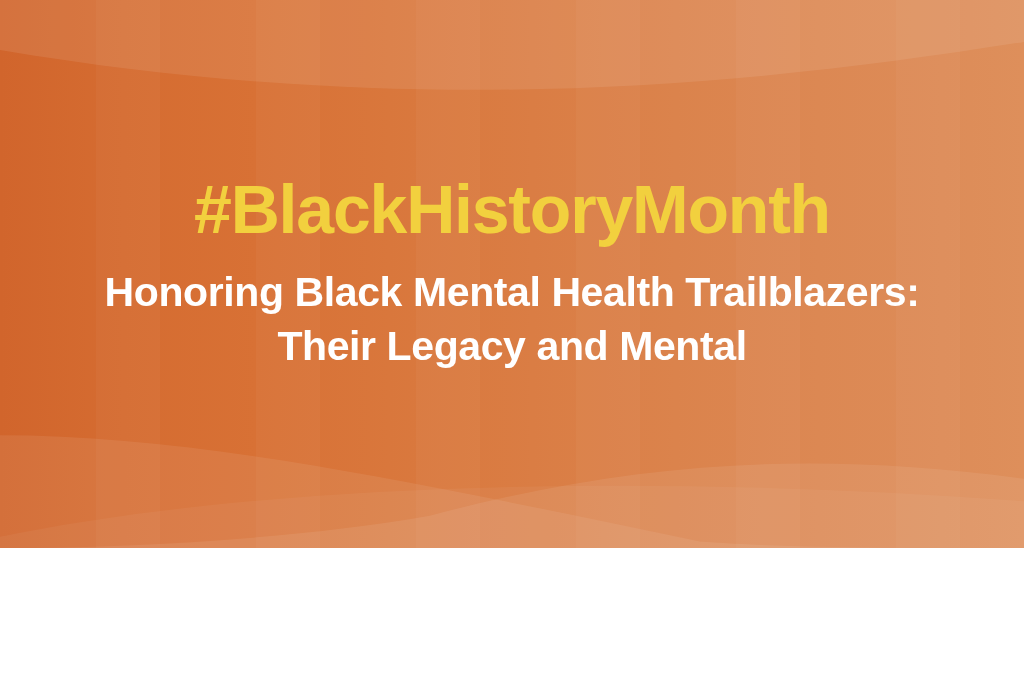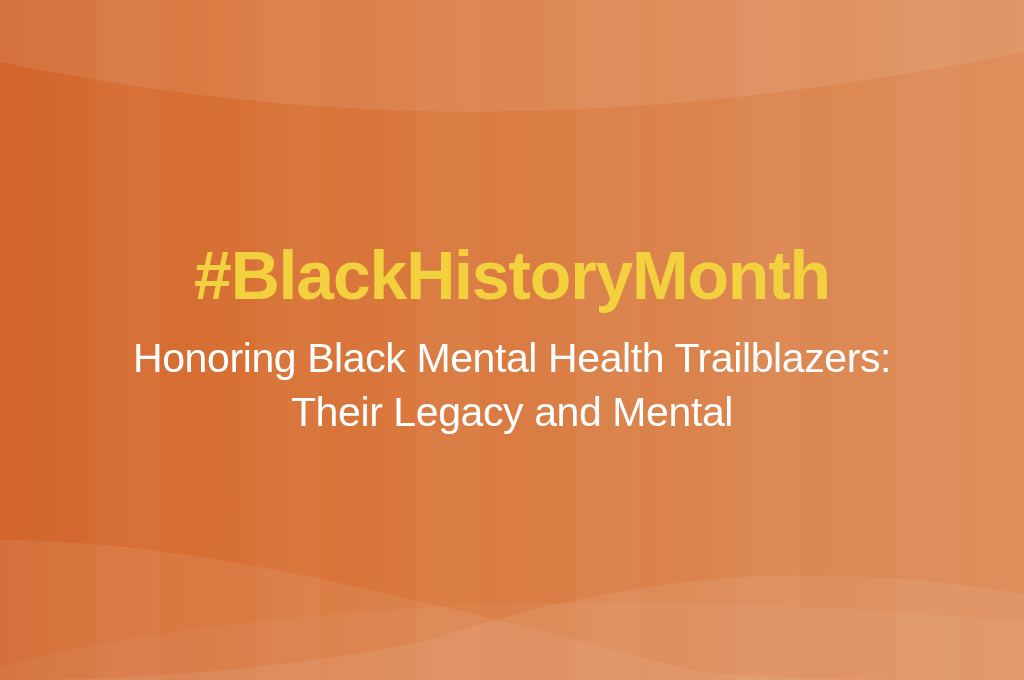--- a/index.html
+++ b/index.html
@@ -8,21 +8,21 @@
     padding: 0;
     background: #ffffff;
   }
   body {
     font-family: "Liberation Sans", sans-serif;
   }
 
   #poster {
     position: relative;
     width: 1024px;
-    height: 680px;
+    height: 548px;
     overflow: hidden;
     
     background: linear-gradient(90deg,
         #d1652c 0%,
         #d56c31 12%,
         #d87135 25%,
         #d9773c 38%,
         #da7d44 52%,
         #db834c 66%,
         #dc8853 80%,
@@ -66,21 +66,21 @@
     font-weight: 700;
     letter-spacing: -1.2px;
     color: #f2d03e;
     white-space: nowrap;
   }
 
   .subtitle {
     margin: 22px 0 0 0;
     font-size: 41px;
     line-height: 1.32;
-    font-weight: 400;
+    font-weight: 700;
     letter-spacing: -0.4px;
     color: #ffffff;
     max-width: 940px;
   }
   .subtitle .line {
     display: block;
   }
 </style>
 </head>
 <body>

